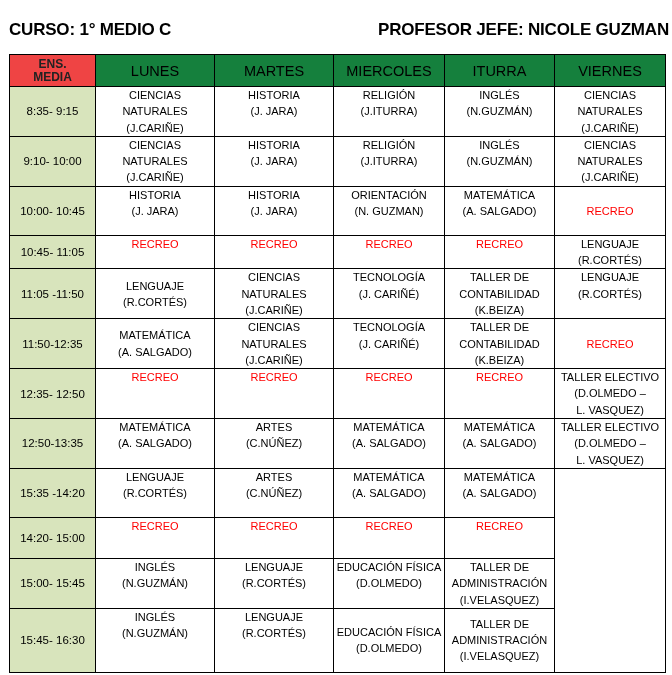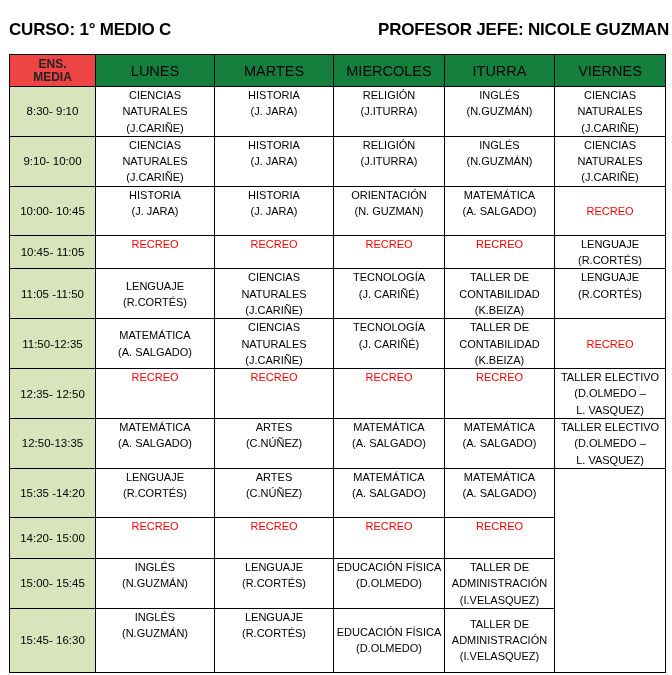--- a/index.html
+++ b/index.html
@@ -42,21 +42,21 @@
       </th>
       <th class="day">LUNES</th>
       <th class="day">MARTES</th>
       <th class="day">MIERCOLES</th>
       <th class="day">ITURRA</th>
       <th class="day">VIERNES</th>
     </tr>
   </thead>
   <tbody id="schedule-body">
   <tr style="height: 47px;">
-        <td class="time">8:30- 9:10</td>
+        <td class="time">8:35- 9:15</td>
         <td class="cell">
           <span class="line">CIENCIAS</span>
           <span class="line">NATURALES</span>
           <span class="line">(J.CARIÑE)</span>
         </td>
         <td class="cell">
           <span class="line">HISTORIA</span>
           <span class="line">(J. JARA)</span>
         </td>
         <td class="cell">

